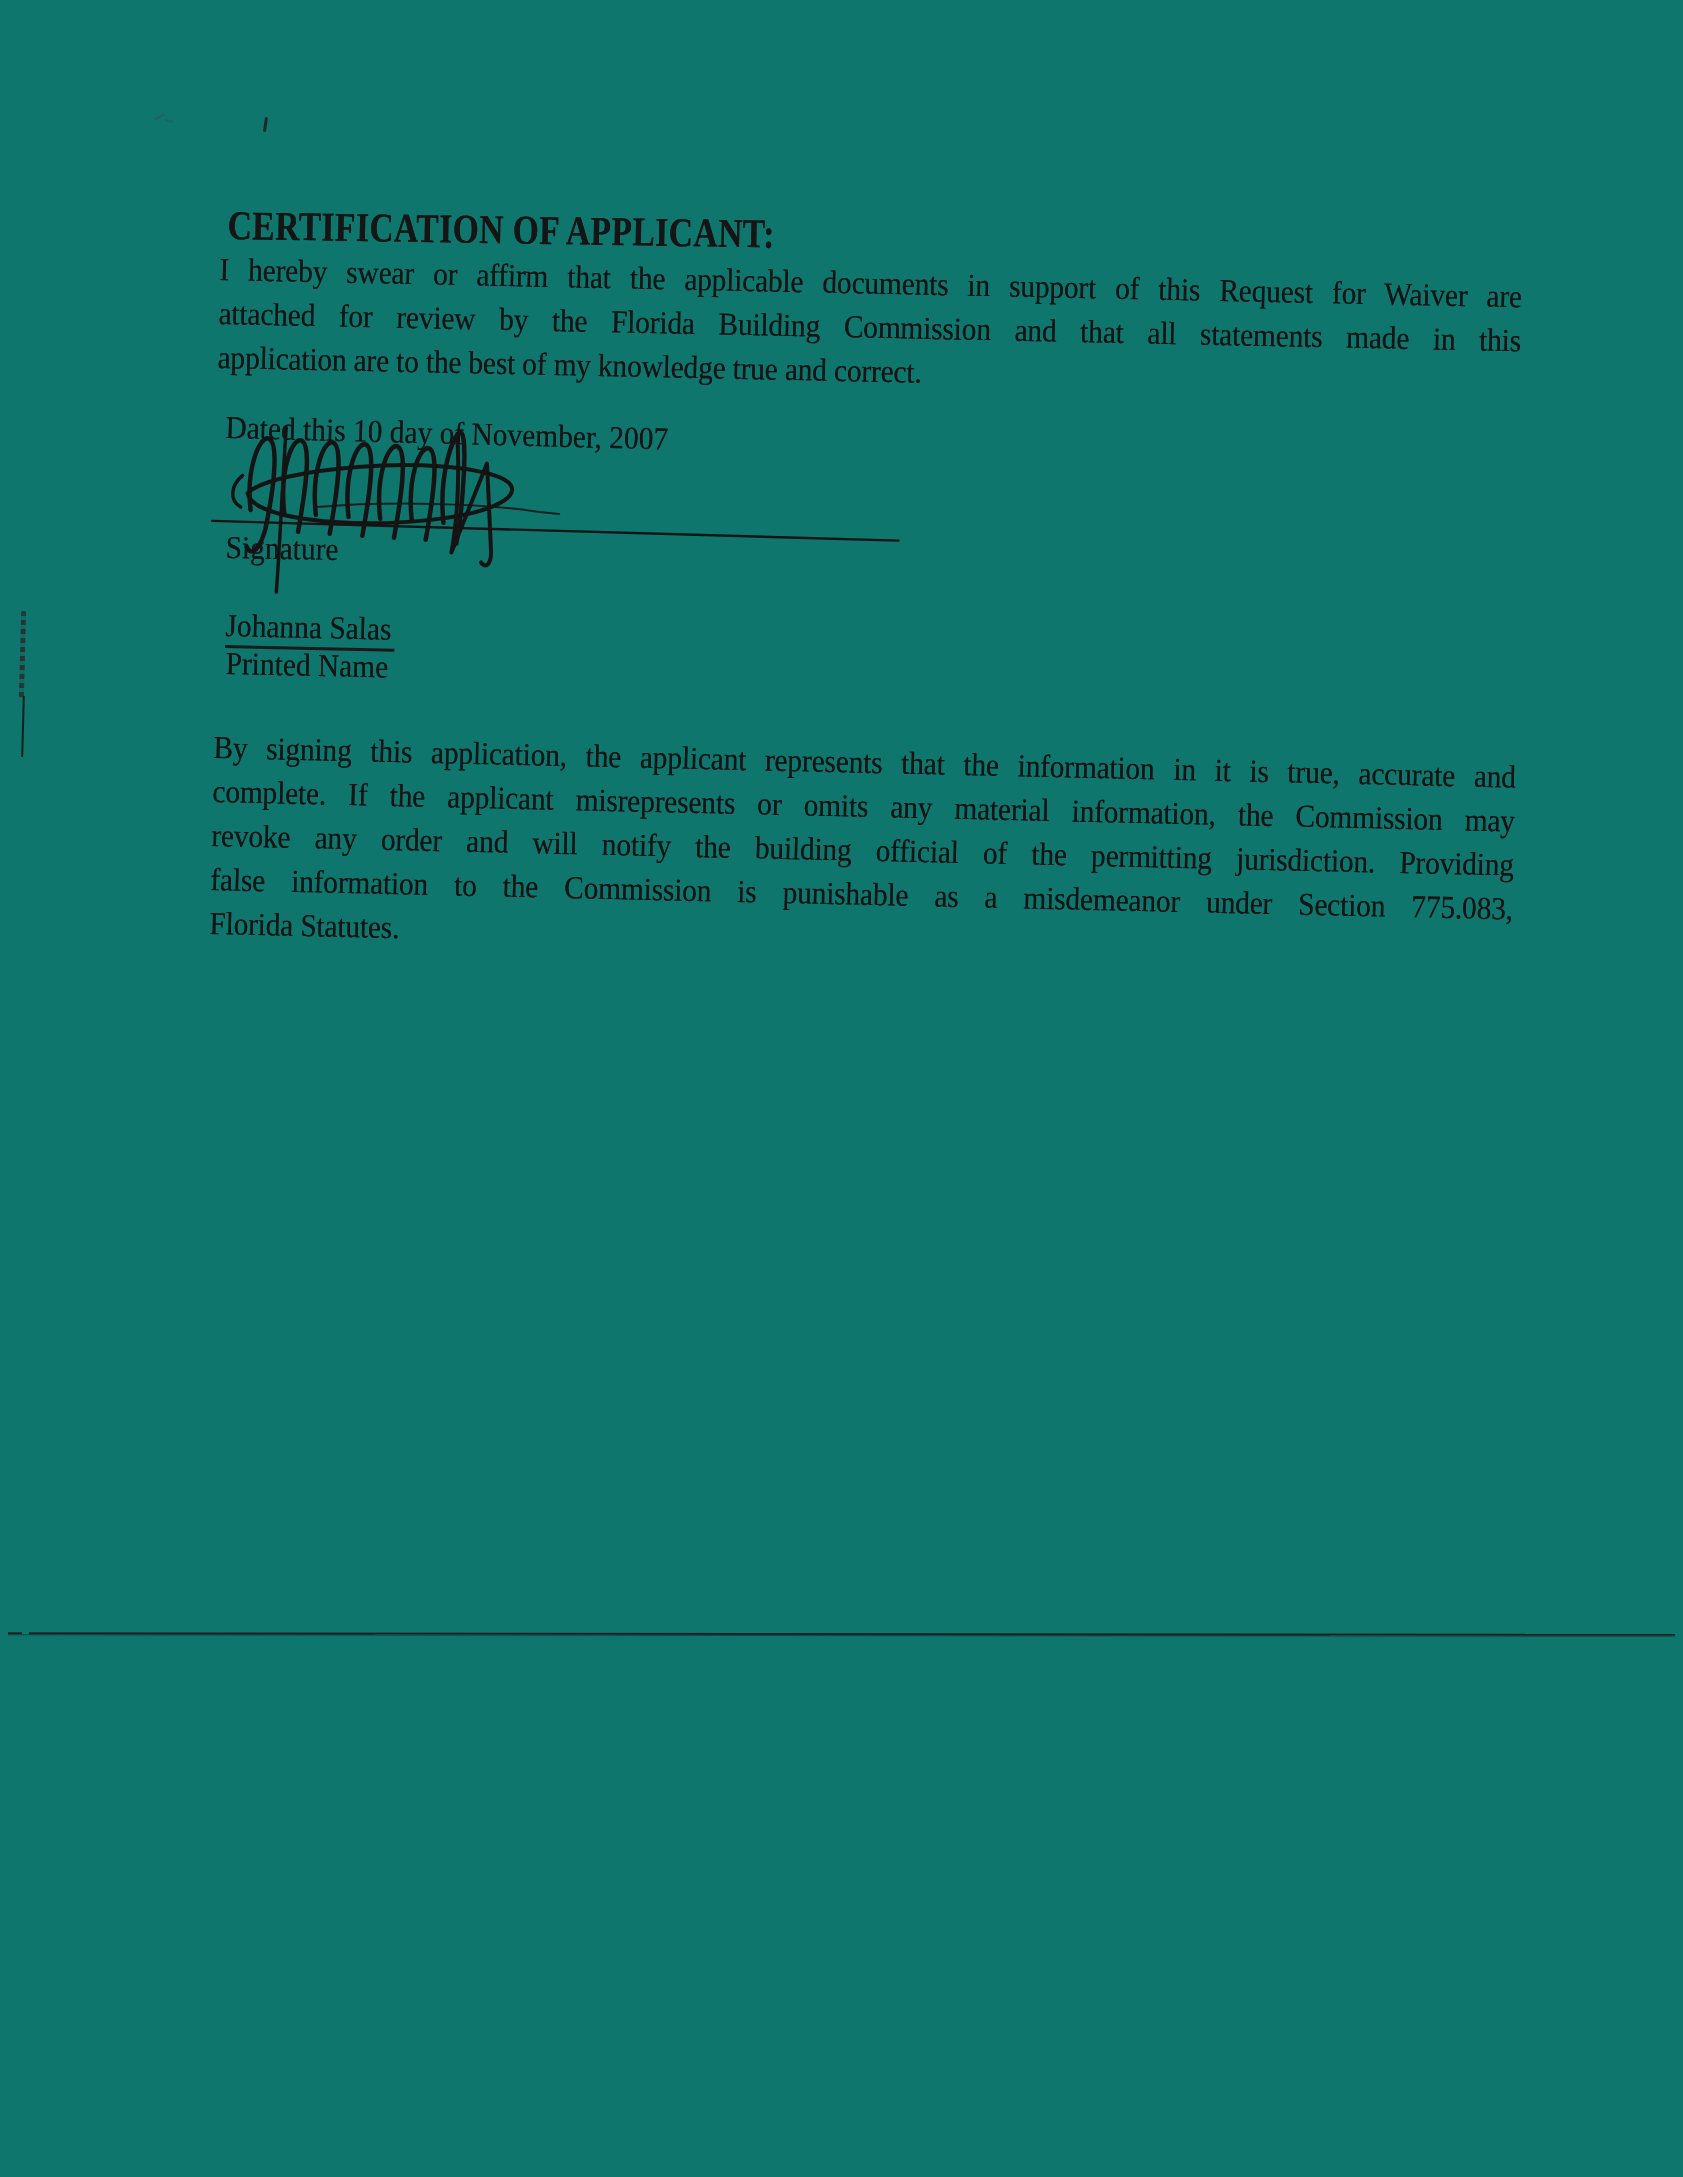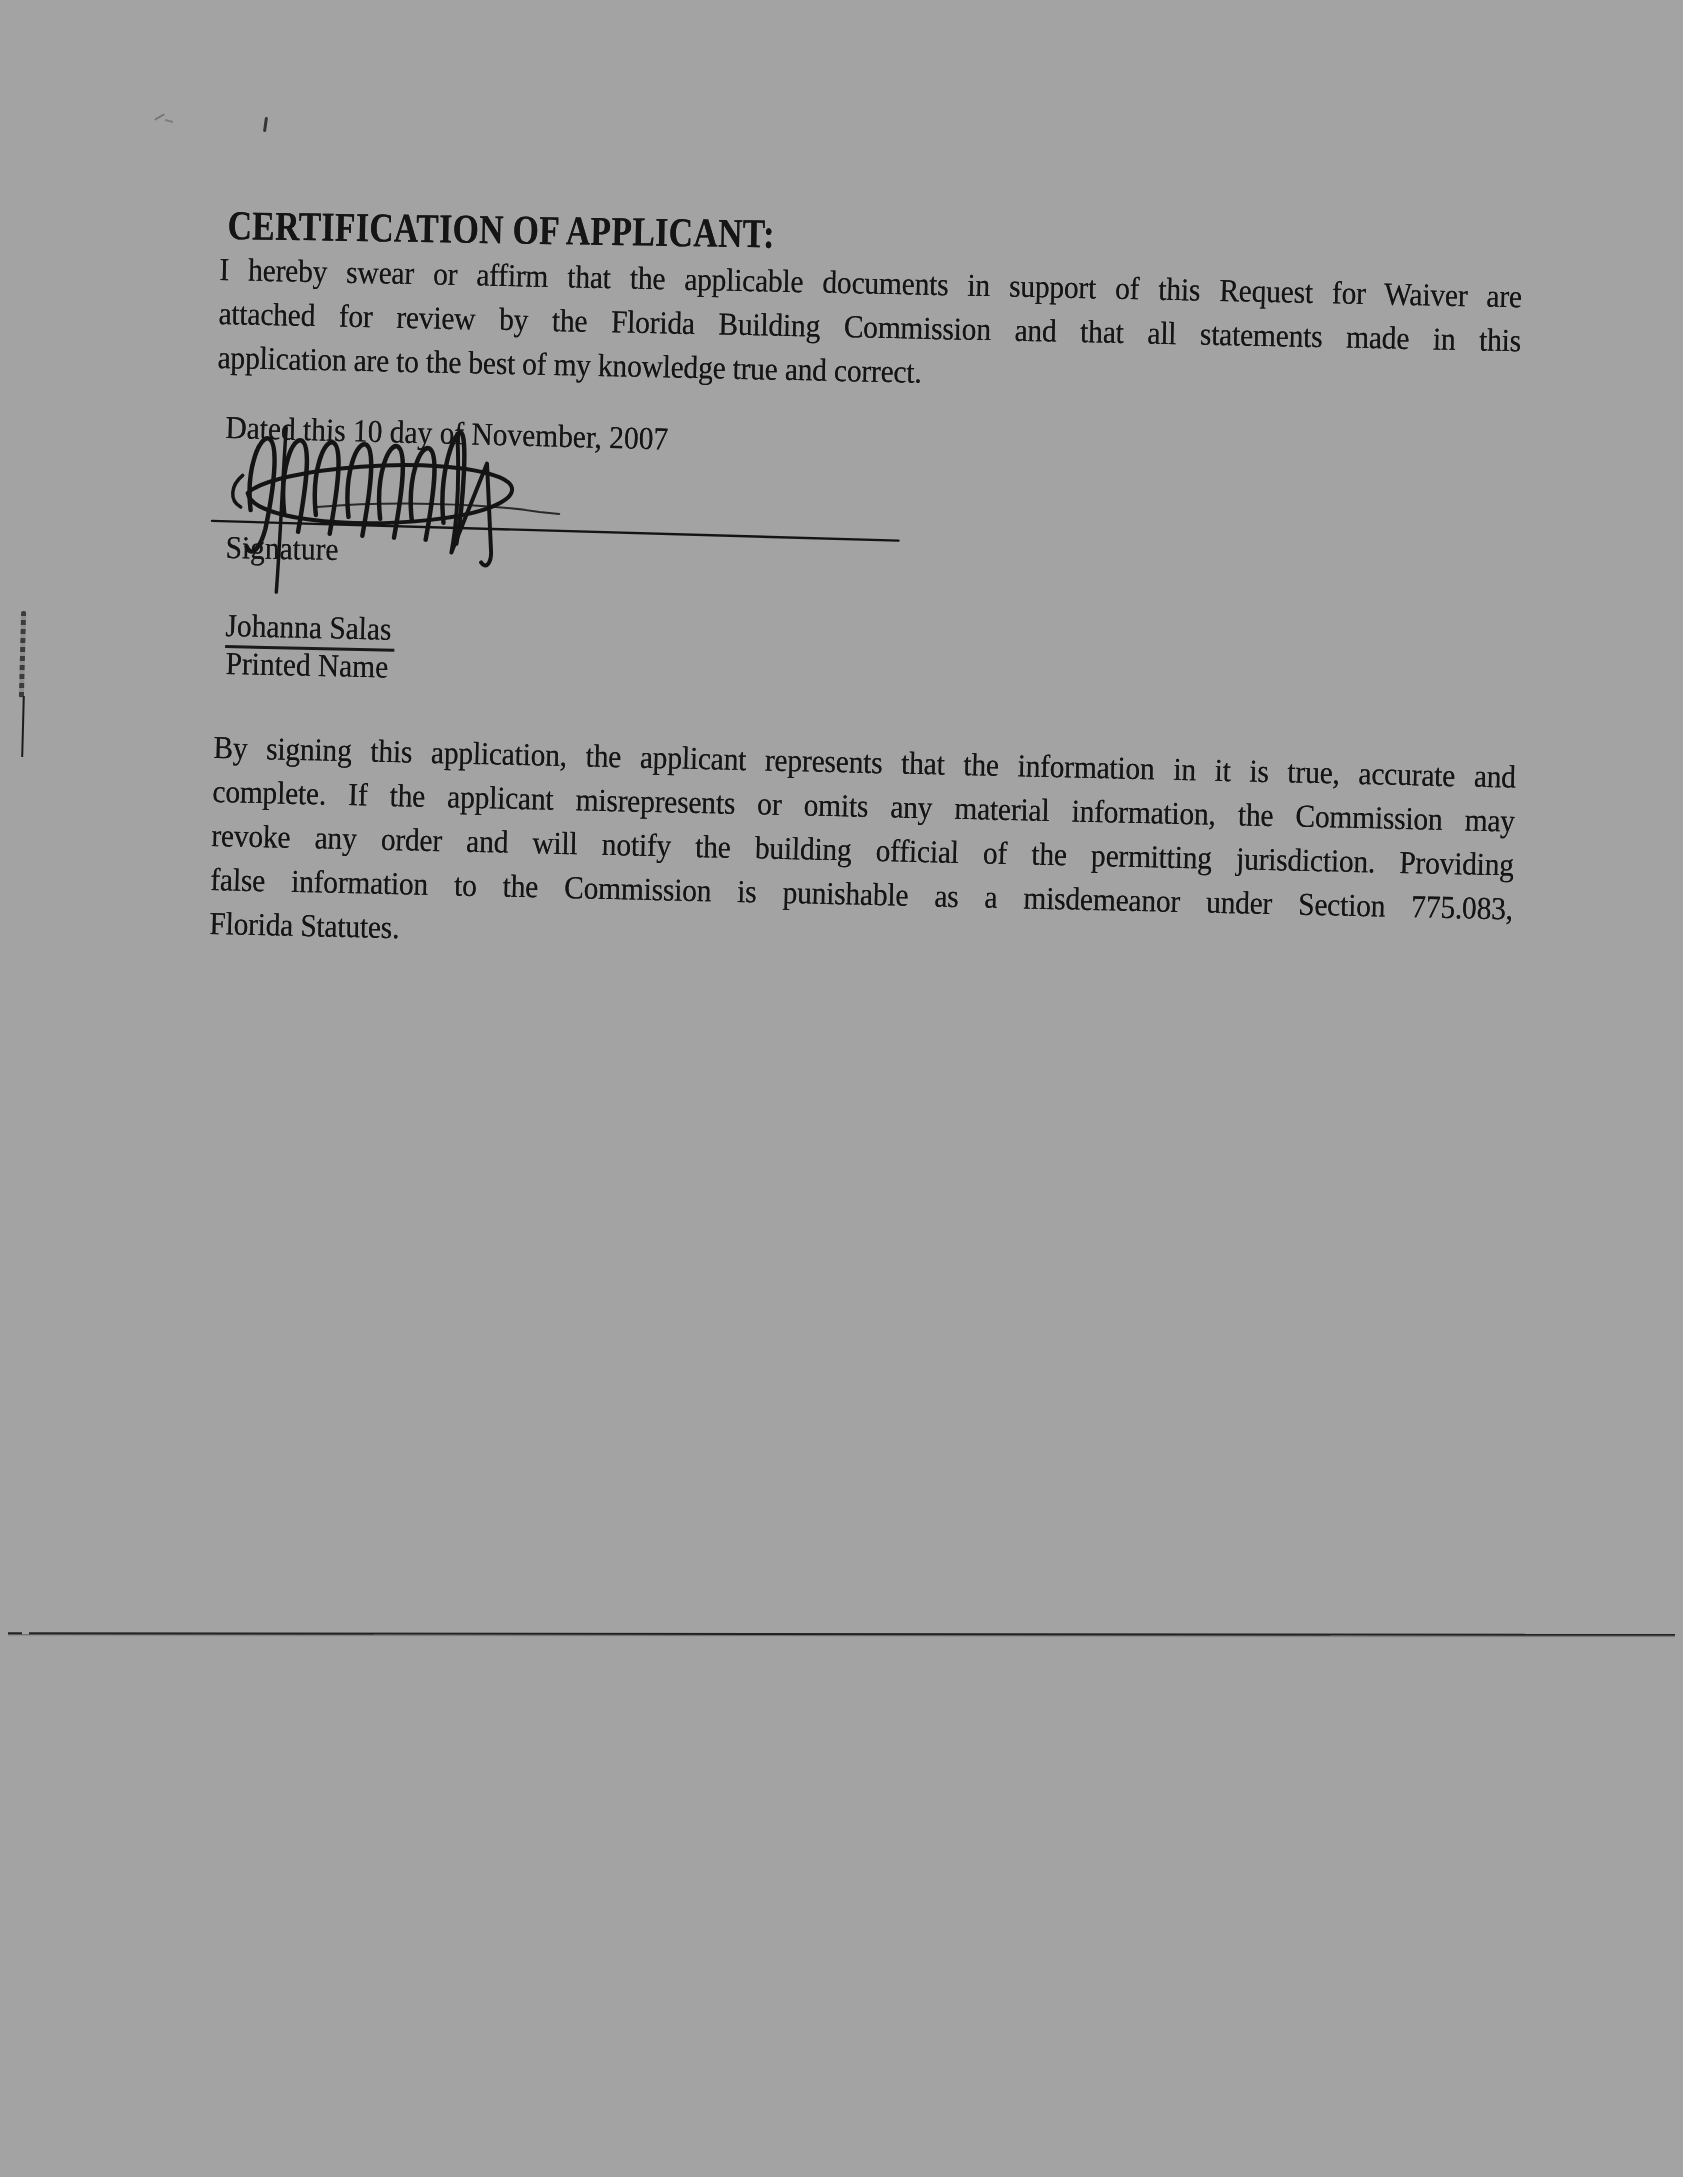--- a/index.html
+++ b/index.html
@@ -1,19 +1,19 @@
 <!DOCTYPE html>
 <html><head>
 <meta charset="utf-8">
 <style>
   html,body{margin:0;padding:0;background:#ffffff;}
   .page{
     position:relative;
     width:1683px;height:2177px;
-    background:#a3a3a3;
+    background:#0f766e;
     overflow:hidden;
     font-family:"Liberation Serif","DejaVu Serif",serif;
     color:#151515;
   }
   .txt{ text-shadow:0 0 0.6px rgba(20,20,20,.85); }
 
   .title{
     position:absolute;left:228px;top:174px;
     font-size:41px;font-weight:bold;white-space:nowrap;
     transform:rotate(0.9deg) scaleX(0.82);

